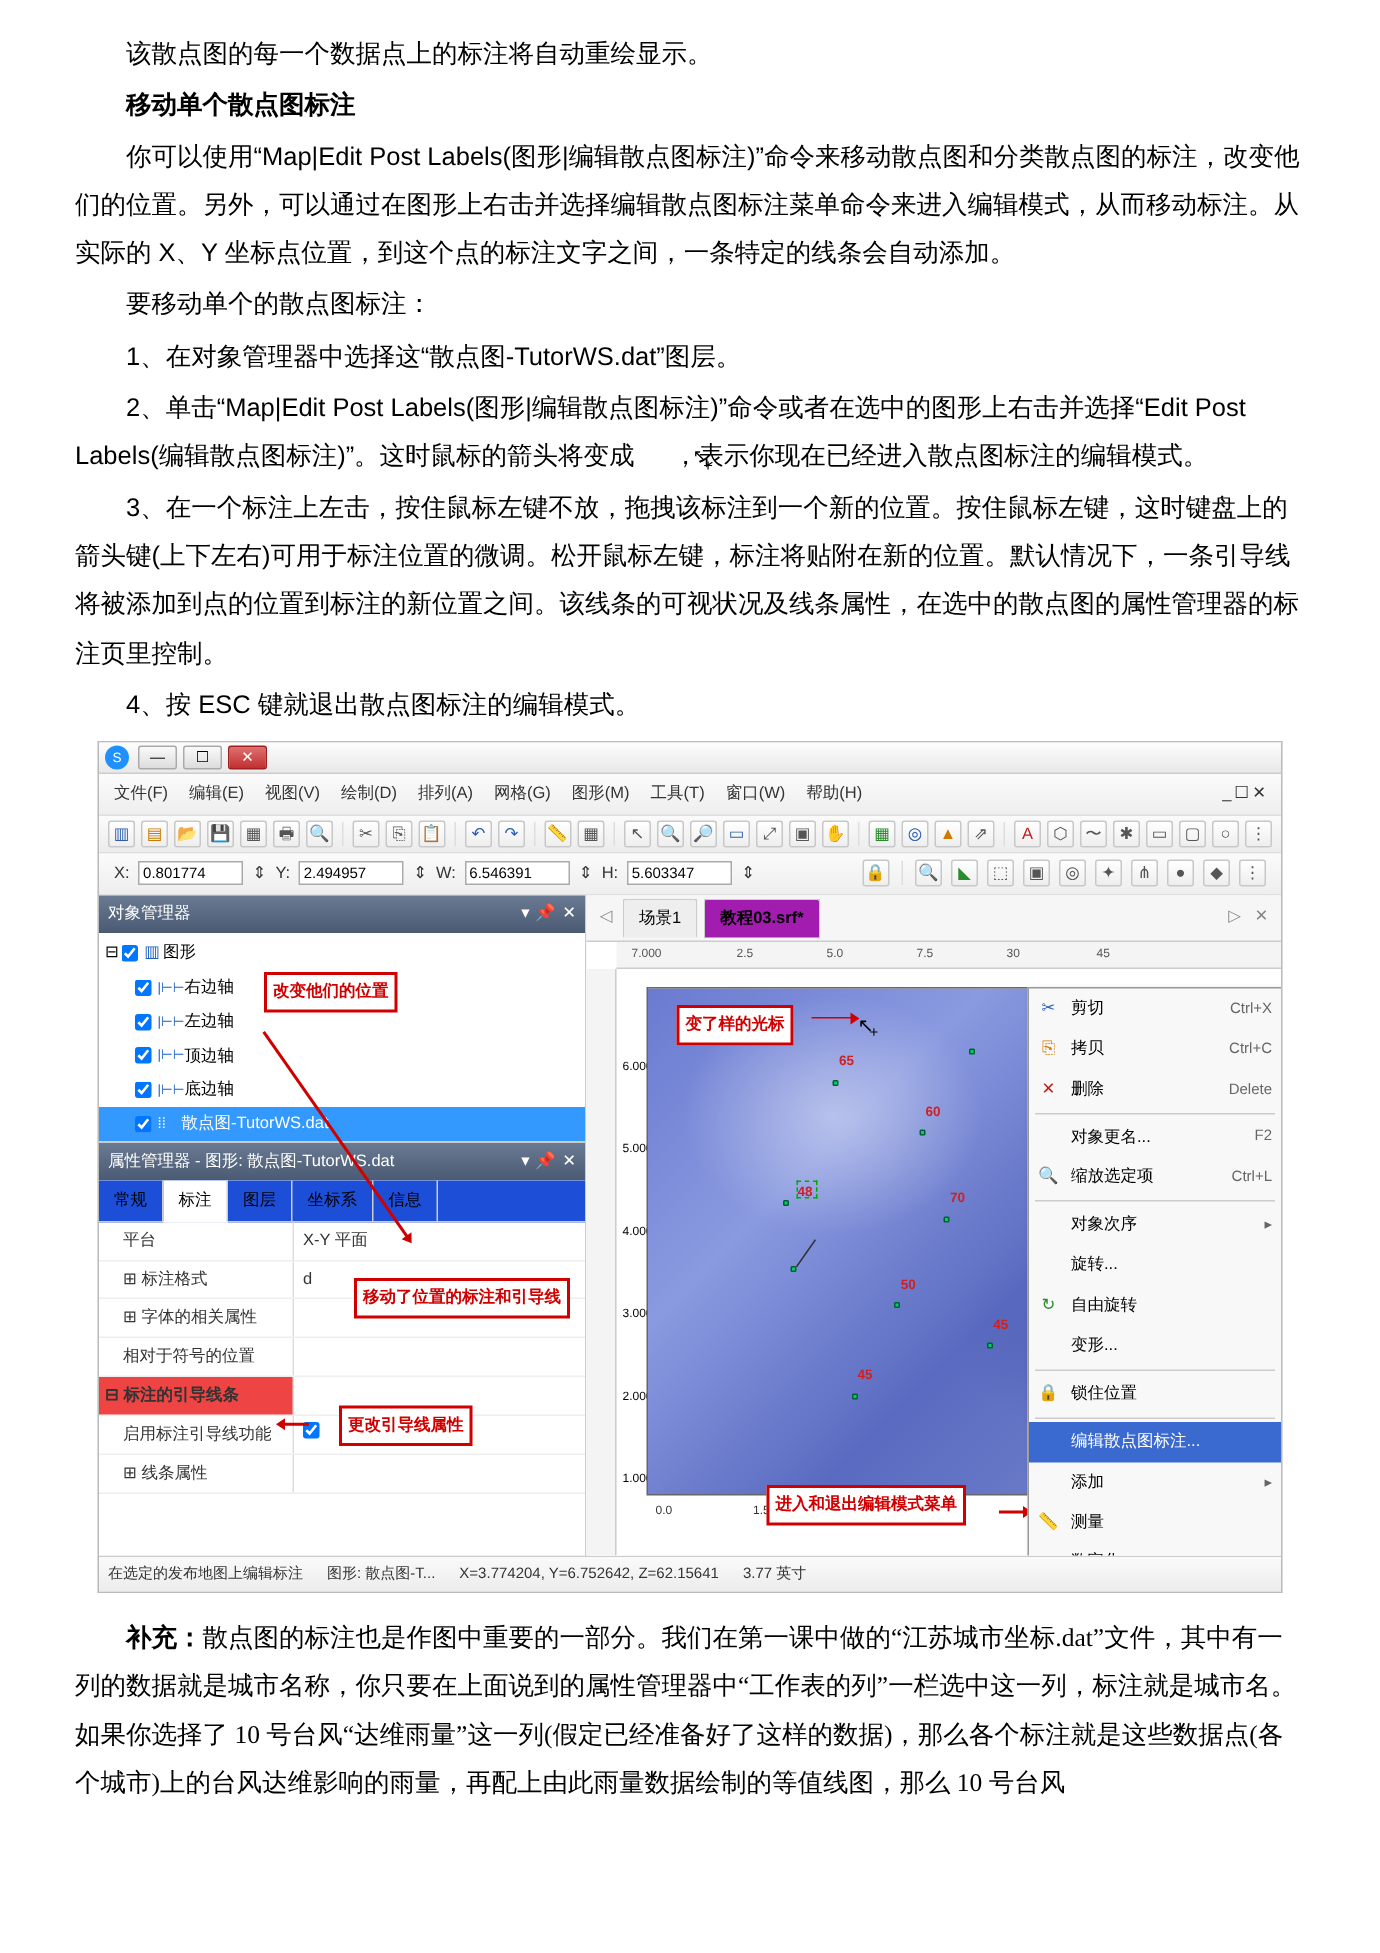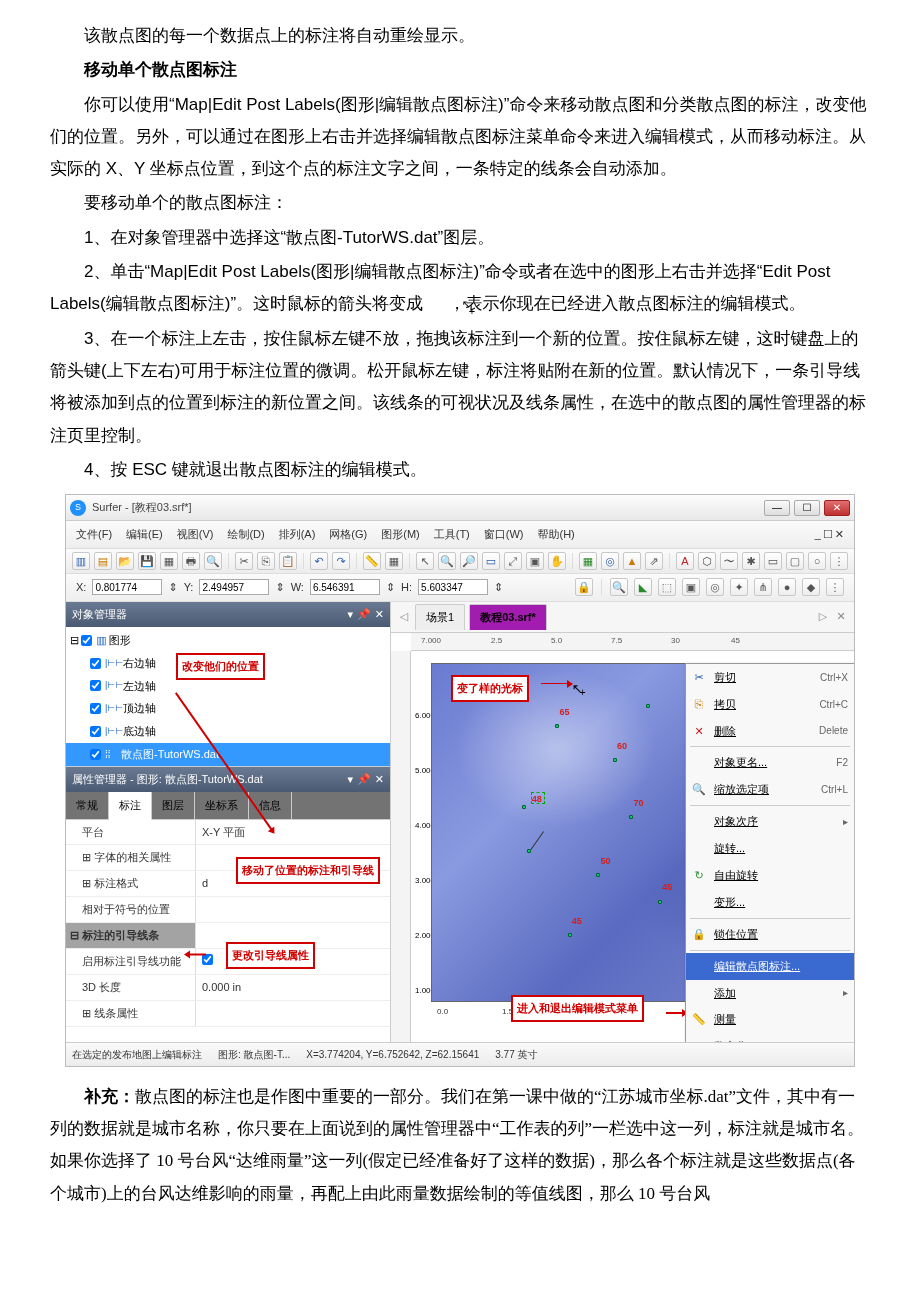--- a/index.html
+++ b/index.html
@@ -36,49 +36,49 @@
   .tree-item { display: flex; align-items: center; gap: 2px; padding: 1px 4px; white-space: nowrap; }
   .tree-item.lv1 { padding-left: 4px; }
   .tree-item.lv2 { padding-left: 24px; }
   .tree-item input[type=checkbox] { width: 11px; height: 11px; margin-right: 2px; }
   .tree-item .axisico { width: 16px; height: 11px; display: flex; align-items: center; color: #1a60c0; font-size: 9px; }
   .tree-item.sel { background: #3399ff; color: #fff; }
   .tree-item.sel .pico { color: #fff; }
   .pico { color: #c02020; font-size: 10px; width: 14px; }
   .callout { position: absolute; background: #fff; border: 2px solid #d00000; padding: 1px 4px; color: #d00000; font-size: 11px; font-weight: 600; }
   .propgrid { background: #fff; flex: 1; display: flex; flex-direction: column; position: relative; }
-  .proptabs { display: flex; background: #737373; border-bottom: 1px solid #ccc; }
+  .proptabs { display: flex; background: #1d4ed8; border-bottom: 1px solid #ccc; }
   .proptabs span { padding: 3px 10px; border-right: 1px solid #ccc; cursor: default; }
   .proptabs span.active { background: #fff; border-bottom: 1px solid #fff; margin-bottom: -1px; }
   .proprows { flex: 1; }
   .proprow { display: flex; border-bottom: 1px solid #eee; align-items: flex-end; }
   .proprow .pk { width: 130px; padding: 2px 4px 2px 16px; border-right: 1px solid #ddd; color: #333; }
   .proprow .pv { flex: 1; padding: 2px 6px; color: #333; }
-  .proprow.hdr .pk { padding-left: 4px; font-weight: 600; background: #a3a3a3; }
+  .proprow.hdr .pk { padding-left: 4px; font-weight: 600; background: #ef4444; }
   .proprow input[type=checkbox] { width: 11px; height: 11px; }
   .rightcol { flex: 1; display: flex; flex-direction: column; position: relative; background: #fff; }
   .doctabs { display: flex; background: #f6f6f6; border-bottom: 1px solid #ccc; padding: 2px 6px; gap: 4px; align-items: center; }
   .doctabs .nav { width:14px; text-align:center; color:#888; }
   .doctabs .tab { padding: 2px 10px; border: 1px solid #ccc; border-bottom: none; background: #eee; border-radius: 2px 2px 0 0; }
   .doctabs .tab.active { background: #a21caf; font-weight: 600; }
   .doctabs .fill { flex:1; }
   .canvas { flex: 1; position: relative; background: #fff; overflow: hidden; }
   .ruler-h { position: absolute; top: 0; left: 20px; right: 0; height: 18px; background: #f4f4f4; border-bottom: 1px solid #ccc; font-size: 8px; color: #555; }
   .ruler-v { position: absolute; top: 18px; left: 0; bottom: 0; width: 20px; background: #f4f4f4; border-right: 1px solid #ccc; }
   .plotarea { position: absolute; top: 30px; left: 40px; right: 10px; bottom: 40px; background: linear-gradient(135deg,#6a7ad0 0%,#8a9ae0 30%,#5a6ac0 60%,#7a8ad0 100%); border: 1px solid #666; }
   .plotarea::before { content:""; position:absolute; inset:0; background: radial-gradient(ellipse 100px 80px at 30% 25%, #fff6, transparent), radial-gradient(ellipse 80px 60px at 70% 70%, #4a5ab088, transparent); }
   .datapoint { position: absolute; width: 4px; height: 4px; background: #00cc70; border: 1px solid #006030; border-radius: 1px; }
   .dlabel { position: absolute; font-size: 9px; color: #d02020; font-weight: 600; }
   .selhandles { position: absolute; border: 1px dashed #0a0; }
   .leader { position:absolute; height:1px; background:#333; transform-origin:left; }
   .plot-axis-b { position:absolute; bottom:-18px; left:0; right:0; display:flex; justify-content:space-between; font-size:8px; color:#333; padding:0 5px;}
   .ctxmenu { position: absolute; right: -1px; top: 30px; width: 170px; background: #f8f8f8; border: 1px solid #999; box-shadow: 2px 2px 4px rgba(0,0,0,0.3); z-index: 5; }
   .ctxmenu .ci { display: flex; align-items: center; padding: 3px 6px; gap: 8px; }
   .ctxmenu .ci .cico { width: 14px; text-align: center; font-size: 11px; }
-  .ctxmenu .ci .clab { flex: 1; text-decoration: underline; }
+  .ctxmenu .ci .clab { flex: 1; }
   .ctxmenu .ci .csc { color: #666; font-size: 10px; }
   .ctxmenu .csep { height: 1px; background: #ccc; margin: 2px 4px; }
   .ctxmenu .ci.hi { background: #3a6ad0; color: #fff; }
   .statusbar { background: linear-gradient(#fafafa,#ececec); border-top: 1px solid #ccc; padding: 2px 6px; display: flex; gap: 16px; font-size: 10px; color: #333; }
   .redline { position:absolute; background:#d00000; height:1.5px; transform-origin:left; z-index:3;}
   .redarrow::after { content:""; position:absolute; right:-6px; top:-3px; border:4px solid transparent; border-left:6px solid #d00000; }
 </style>
 </head>
 <body>
 
@@ -91,21 +91,20 @@
   <span>2、单击“Map|Edit Post Labels(图形|编辑散点图标注)”命令或者在选中的图形上右击并选择“Edit Post Labels(编辑散点图标注)”。这时鼠标的箭头将变成</span>
   <span class="arrow-inline"></span>
   <span>，表示你现在已经进入散点图标注的编辑模式。</span>
 </p>
 <p class="para">3、在一个标注上左击，按住鼠标左键不放，拖拽该标注到一个新的位置。按住鼠标左键，这时键盘上的箭头键(上下左右)可用于标注位置的微调。松开鼠标左键，标注将贴附在新的位置。默认情况下，一条引导线将被添加到点的位置到标注的新位置之间。该线条的可视状况及线条属性，在选中的散点图的属性管理器的标注页里控制。</p>
 <p class="para">4、按 ESC 键就退出散点图标注的编辑模式。</p>
 
 <div class="screenshot">
   <div class="titlebar">
     <span class="ico">S</span>
-    <span class="ttl">Surfer - [教程03.srf*]</span>
     <div class="winbtns">
       <span>—</span>
       <span>☐</span>
       <span class="close">✕</span>
     </div>
   </div>
   <div class="menubar">
     <span>文件(F)</span>
     <span>编辑(E)</span>
     <span>视图(V)</span>
@@ -247,41 +246,37 @@
           <span>图层</span>
           <span>坐标系</span>
           <span>信息</span>
         </div>
         <div class="proprows">
           <div class="proprow">
               <div class="pk">平台</div>
               <div class="pv">X-Y 平面</div>
             </div>
           <div class="proprow">
+              <div class="pk">⊞ <span>标注格式</span></div>
+              <div class="pv">d</div>
+            </div>
+          <div class="proprow">
               <div class="pk">⊞ <span>字体的相关属性</span></div>
               <div class="pv"></div>
-            </div>
-          <div class="proprow">
-              <div class="pk">⊞ <span>标注格式</span></div>
-              <div class="pv">d</div>
             </div>
           <div class="proprow">
               <div class="pk">相对于符号的位置</div>
             </div>
           <div class="proprow hdr">
               <div class="pk">⊟ <span>标注的引导线条</span></div>
               <div class="pv"></div>
             </div>
           <div class="proprow">
               <div class="pk">启用标注引导线功能</div>
               <div class="pv"><input type="checkbox" checked="" style=""></div>
-            </div>
-          <div class="proprow">
-              <div class="pk">3D 长度</div>
-              <div class="pv">0.000 in</div>
             </div>
           <div class="proprow">
               <div class="pk">⊞ <span>线条属性</span></div>
               <div class="pv"></div>
             </div>
         </div>
         <div class="callout" style="left:170px; top:65px">移动了位置的标注和引导线</div>
         <div class="callout" style="left:160px; top:150px">更改引导线属性</div>
         <div class="redline redarrow" style="left:110px; top:-100px; width:170px; transform:rotate(55deg)"></div>
         <div class="redline redarrow" style="left:140px; top:162px; width:20px; transform:rotate(180deg)"></div>

